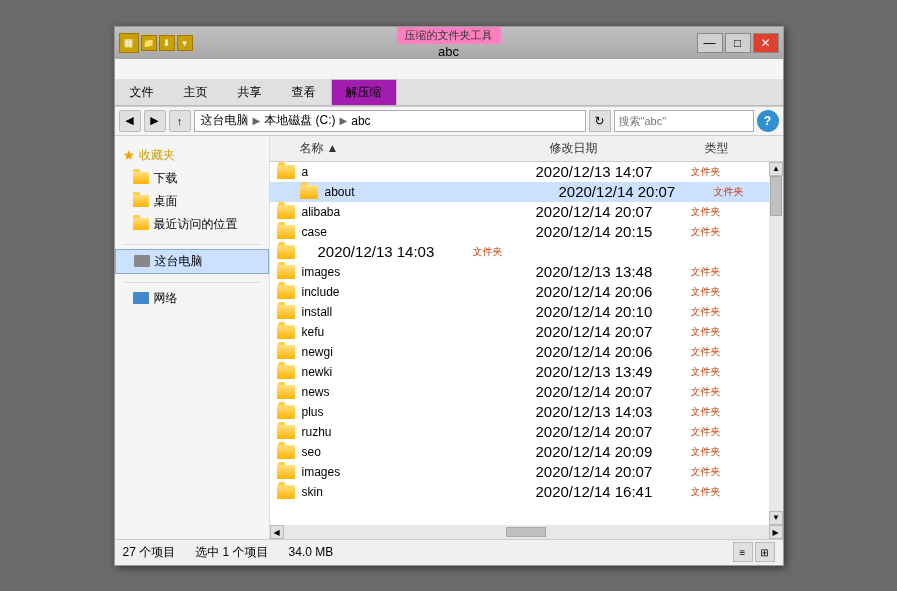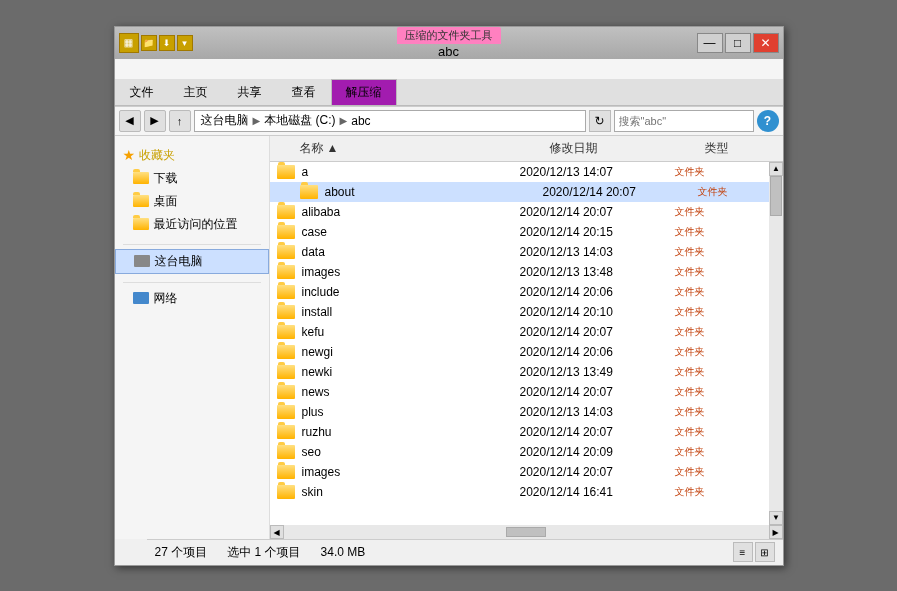--- a/index.html
+++ b/index.html
@@ -301,22 +301,23 @@
     .file-row .name-cell {
       width: 218px;
       font-size: 12px;
       color: #000;
       overflow: hidden;
       text-overflow: ellipsis;
       white-space: nowrap;
     }
     .file-row .date-cell {
       width: 155px;
-      font-size: 12px;
+      font-size: 15px;
       color: #000;
+      margin-left: 16px;
     }
     .file-row .type-cell {
       font-size: 10px;
       color: #c2410c;
     }
     
     .file-list-container::-webkit-scrollbar { width: 14px; }
     .file-list-container::-webkit-scrollbar-track { background: #f0f0f0; }
     .file-list-container::-webkit-scrollbar-thumb { background: #c0c0c0; border: 1px solid #aaa; }
 
@@ -351,21 +352,20 @@
     
     .status-bar {
       height: 26px;
       background: #f0f0f0;
       border-top: 1px solid #ccc;
       display: flex;
       align-items: center;
       padding: 0 8px;
       gap: 20px;
       font-size: 12px;
-      margin-left: 32px;
     }
     .status-item { color: #000; }
     .status-spacer { flex: 1; }
     .view-buttons {
       display: flex; gap: 2px;
     }
     .view-btn {
       width: 20px; height: 20px;
       background: #e0e0e0;
       border: 1px solid #bbb;
@@ -549,21 +549,20 @@
       <span class="file-folder-icon"></span>
     </div>
     <div class="name-cell">case</div>
     <div class="date-cell">2020/12/14 20:15</div>
     <div class="type-cell">文件夹</div>
   </div>
               <div class="file-row">
     <div class="icon-cell">
       <span class="file-folder-icon"></span>
     </div>
-    <div class="name-cell">data</div>
     <div class="date-cell">2020/12/13 14:03</div>
     <div class="type-cell">文件夹</div>
   </div>
               <div class="file-row">
     <div class="icon-cell">
       <span class="file-folder-icon"></span>
     </div>
     <div class="name-cell">images</div>
     <div class="date-cell">2020/12/13 13:48</div>
     <div class="type-cell">文件夹</div>

